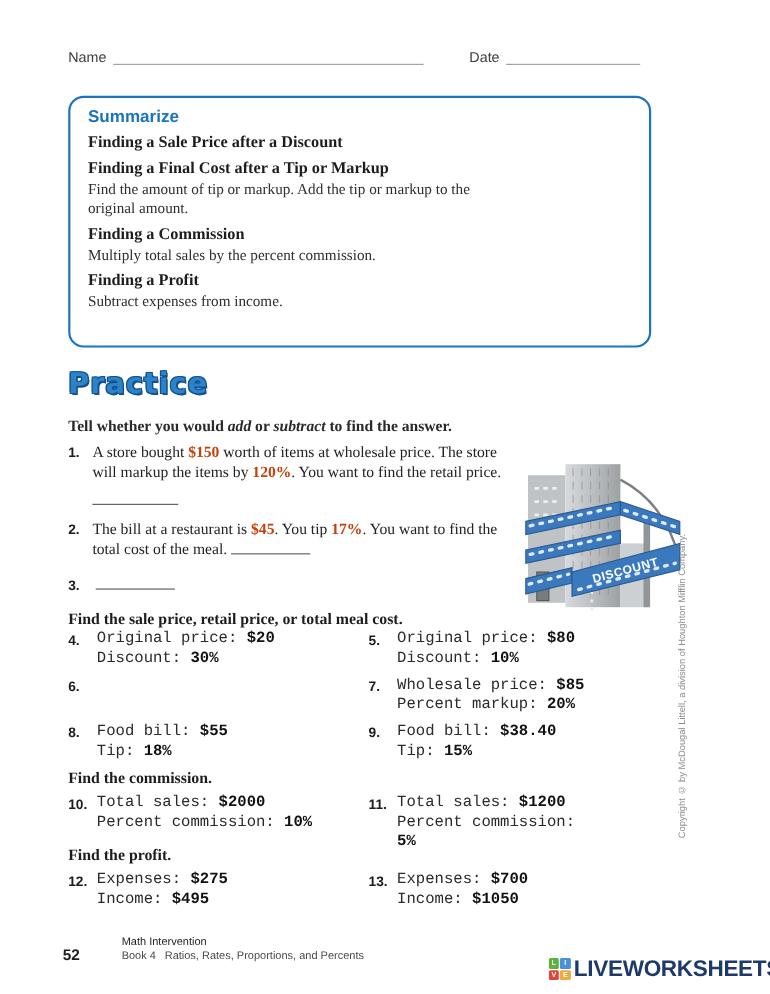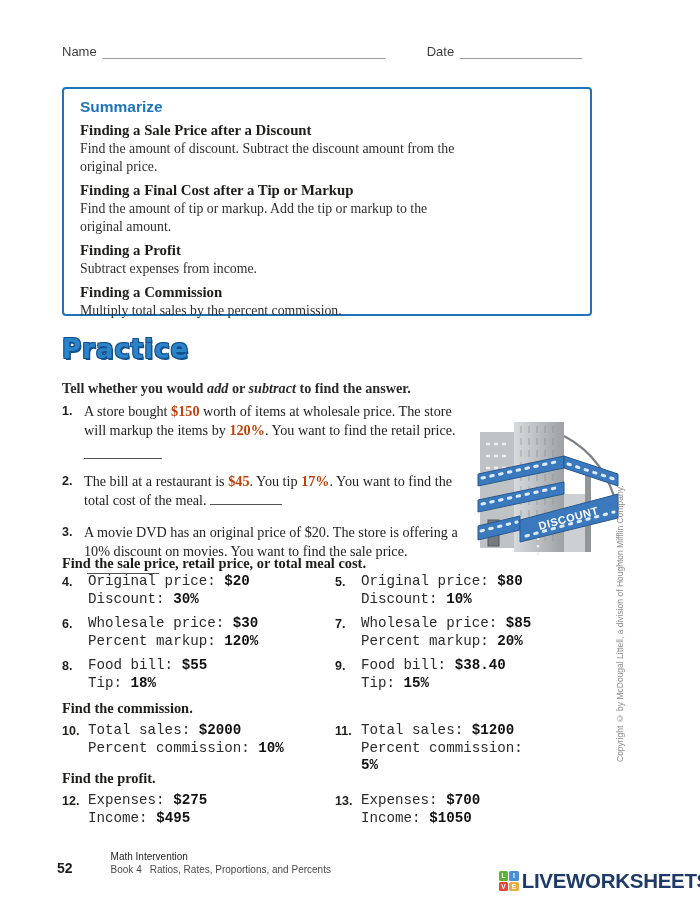--- a/index.html
+++ b/index.html
@@ -9,21 +9,21 @@
   
   .namedate{position:absolute;left:62px;top:44px;width:535px;display:flex;align-items:flex-end;
             font-family:"Liberation Sans",sans-serif;font-size:13px;color:#3c3c3c;}
   .nd-lbl{flex:0 0 auto;}
   .blank{display:inline-block;border-bottom:1.5px solid #9a9a9a;height:13px;}
   .name-blank{width:282px;margin-left:6px;margin-right:42px;}
   .date-blank{width:122px;margin-left:6px;}
 
   
   .sumbox{position:absolute;left:62px;top:87px;width:530px;height:229px;box-sizing:border-box;
-          border:2.5px solid #1c75bc;border-radius:4px;padding:9px 16px 6px 16px;}
+          border:2.5px solid #1c75bc;border-radius:14px;padding:9px 16px 6px 16px;}
   .sumtitle{font-family:"Liberation Sans",sans-serif;font-weight:bold;font-size:15.5px;
             color:#1c75bc;margin-bottom:4px;}
   .sech{font-weight:bold;font-size:14.8px;color:#1d1d1b;margin-top:6px;}
   .secb{font-size:13.8px;line-height:1.3;max-width:382px;margin-top:1px;color:#2e2e2e;}
 
   
   .practice-title{position:absolute;left:62px;top:334px;font-family:"DejaVu Sans",sans-serif;
           font-weight:bold;font-size:26px;letter-spacing:1px;color:#2b83c8;
           text-shadow:1px 1px 0 #14518f, -1px 1px 0 #14518f, 1px -1px 0 #14518f, -1px -1px 0 #14518f, 1.5px 2px 0 #14518f;}
   .instruction{position:absolute;left:62px;top:380px;font-size:14.2px;}
@@ -81,52 +81,51 @@
     <span class="nd-lbl">Name</span>
     <span class="blank name-blank"></span>
     <span class="nd-lbl">Date</span>
     <span class="blank date-blank"></span>
   </div>
 
   <div class="sumbox">
     <div class="sumtitle">Summarize</div>
     <div>
       <div class="sech">Finding a Sale Price after a Discount</div>
-      <div class="secb">Find the amount of discount. Subtract the discount amount from the original price.</div>
     </div>
     <div>
       <div class="sech">Finding a Final Cost after a Tip or Markup</div>
       <div class="secb">Find the amount of tip or markup. Add the tip or markup to the original amount.</div>
     </div>
     <div>
+      <div class="sech">Finding a Commission</div>
+      <div class="secb">Multiply total sales by the percent commission.</div>
+    </div>
+    <div>
       <div class="sech">Finding a Profit</div>
       <div class="secb">Subtract expenses from income.</div>
-    </div>
-    <div>
-      <div class="sech">Finding a Commission</div>
-      <div class="secb">Multiply total sales by the percent commission.</div>
     </div>
   </div>
 
   <div class="practice-title">Practice</div>
   <div class="instruction"><b>Tell whether you would </b><b class="it">add</b><b> or </b><b class="it">subtract</b><b> to find the answer.</b></div>
 
   <div class="wordprobs">
     <div class="wp">
       <span class="pnum">1.</span>
       <span class="ptext"><span>A store bought </span><b>$150</b><span> worth of items at wholesale price. The store will markup the items by </span><b>120%</b><span>. You want to find the retail price.</span></span>
     </div>
     <div class="blank-below"></div>
     <div class="wp wp2">
       <span class="pnum">2.</span>
       <span class="ptext"><span><span>The bill at a restaurant is </span><b>$45</b><span>. You tip </span><b>17%</b><span>. You want to find the total cost of the meal.</span></span><span class="blank wp-blank"></span></span>
     </div>
     <div class="wp wp2">
       <span class="pnum">3.</span>
-      <span class="ptext"><span><span>A movie DVD has an original price of $20. The store is offering a 10% discount on movies. You want to find the sale price.</span></span><span class="blank wp-blank"></span></span>
+      <span class="ptext"><span class="blank wp-blank"></span></span>
     </div>
   </div>
 
   <svg class="illus" width="154" height="148" viewBox="0 0 154 148">
     <defs>
       <linearGradient id="gb" x1="0" y1="0" x2="1" y2="0">
         <stop offset="0" stop-color="#d8dbdd"></stop>
           <stop offset="1" stop-color="#9da1a4"></stop>
       </linearGradient>
     </defs>
@@ -170,24 +169,20 @@
         <span class="pnum">5.</span>
         <div class="plines">
           <div><span>Original price: </span><b>$80</b></div>
           <div><span>Discount: </span><b>10%</b></div>
         </div>
       </div>
     </div>
     <div class="pair-row">
       <div class="prob">
         <span class="pnum">6.</span>
-        <div class="plines">
-          <div><span>Wholesale price: </span><b>$30</b></div>
-          <div><span>Percent markup: </span><b>120%</b></div>
-        </div>
       </div>
       <div class="prob">
         <span class="pnum">7.</span>
         <div class="plines">
           <div><span>Wholesale price: </span><b>$85</b></div>
           <div><span>Percent markup: </span><b>20%</b></div>
         </div>
       </div>
     </div>
     <div class="pair-row">

